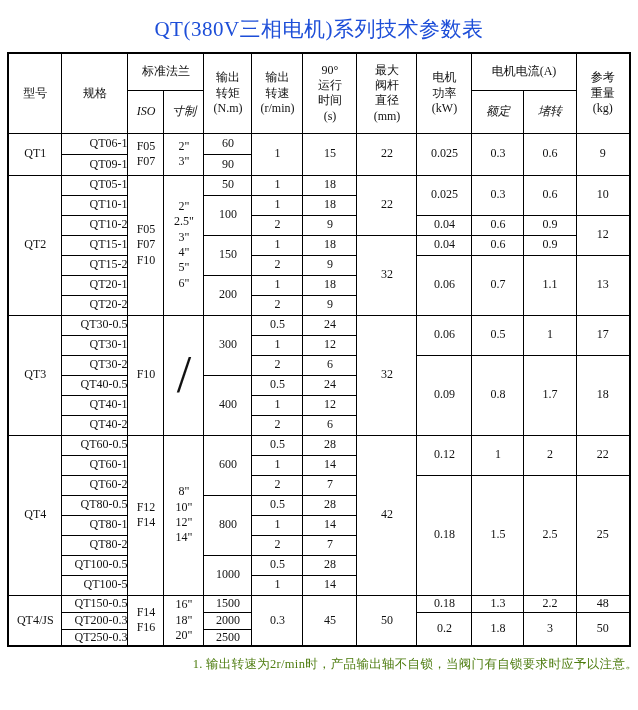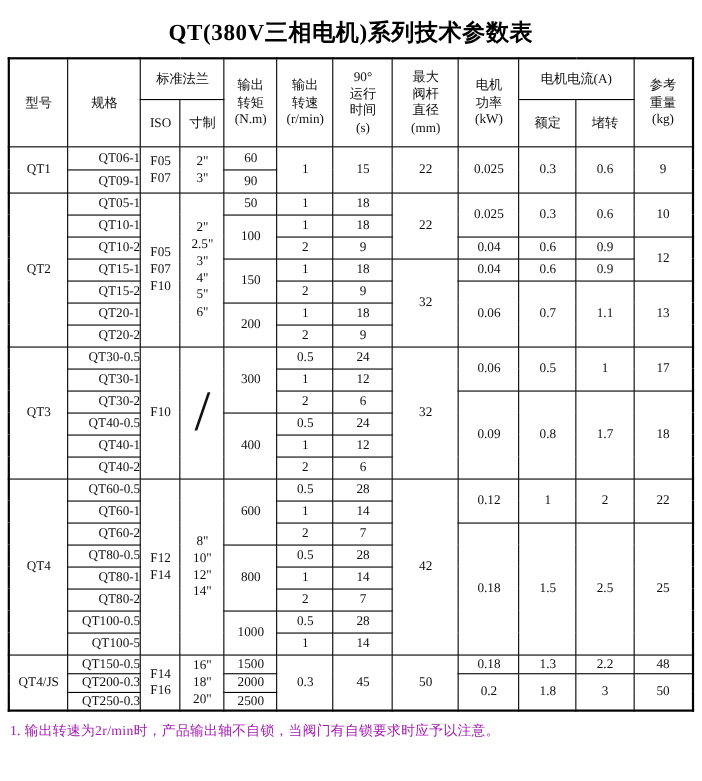--- a/index.html
+++ b/index.html
@@ -15,60 +15,61 @@
   .page {
     width: 638px;
     height: 710px;
     position: relative;
   }
   .title {
     margin: 0;
     padding-top: 15px;
     text-align: center;
     font-size: 21px;
-    font-weight: bold;
+    font-weight: normal;
     letter-spacing: 0.5px;
-    color: #000000;
+    color: #1d4ed8;
   }
   table.params {
     border-collapse: collapse;
     table-layout: fixed;
     width: 622px;
     margin: 9px auto 0 auto;
     border: 2px solid #000;
   }
   th, td {
     border: 1px solid #000;
     font-weight: normal;
     font-size: 12px;
     text-align: center;
     vertical-align: middle;
     white-space: pre-line;
     line-height: 1.28;
     padding: 0;
     overflow: hidden;
   }
   thead tr.h1 { height: 37px; }
-  thead tr.h2 { height: 43px; }
+  thead tr.h2 { height: 43px; font-style: italic; }
   tr.sec-qt1  { height: 21px; }
   tr.sec-qt2  { height: 20px; }
   tr.sec-qt3  { height: 20px; }
   tr.sec-qt4  { height: 20px; }
   tr.sec-qt4js{ height: 17px; }
   td.col-spec { text-align: right; padding-left: 3px; }
   td.slash {
     font-size: 52px;
     font-weight: 300;
     line-height: 0.9;
     font-family: "Liberation Serif", serif;
   }
   .notes {
     margin: 9px 0 0 9px;
     font-size: 12.5px;
-    color: #a21caf;
+    color: #4d7c0f;
+    text-align: right;
   }
   .notes div {
     margin-bottom: 9px;
     letter-spacing: 0.3px;
   }
 </style>
 </head>
 <body>
 
 <div class="page">

